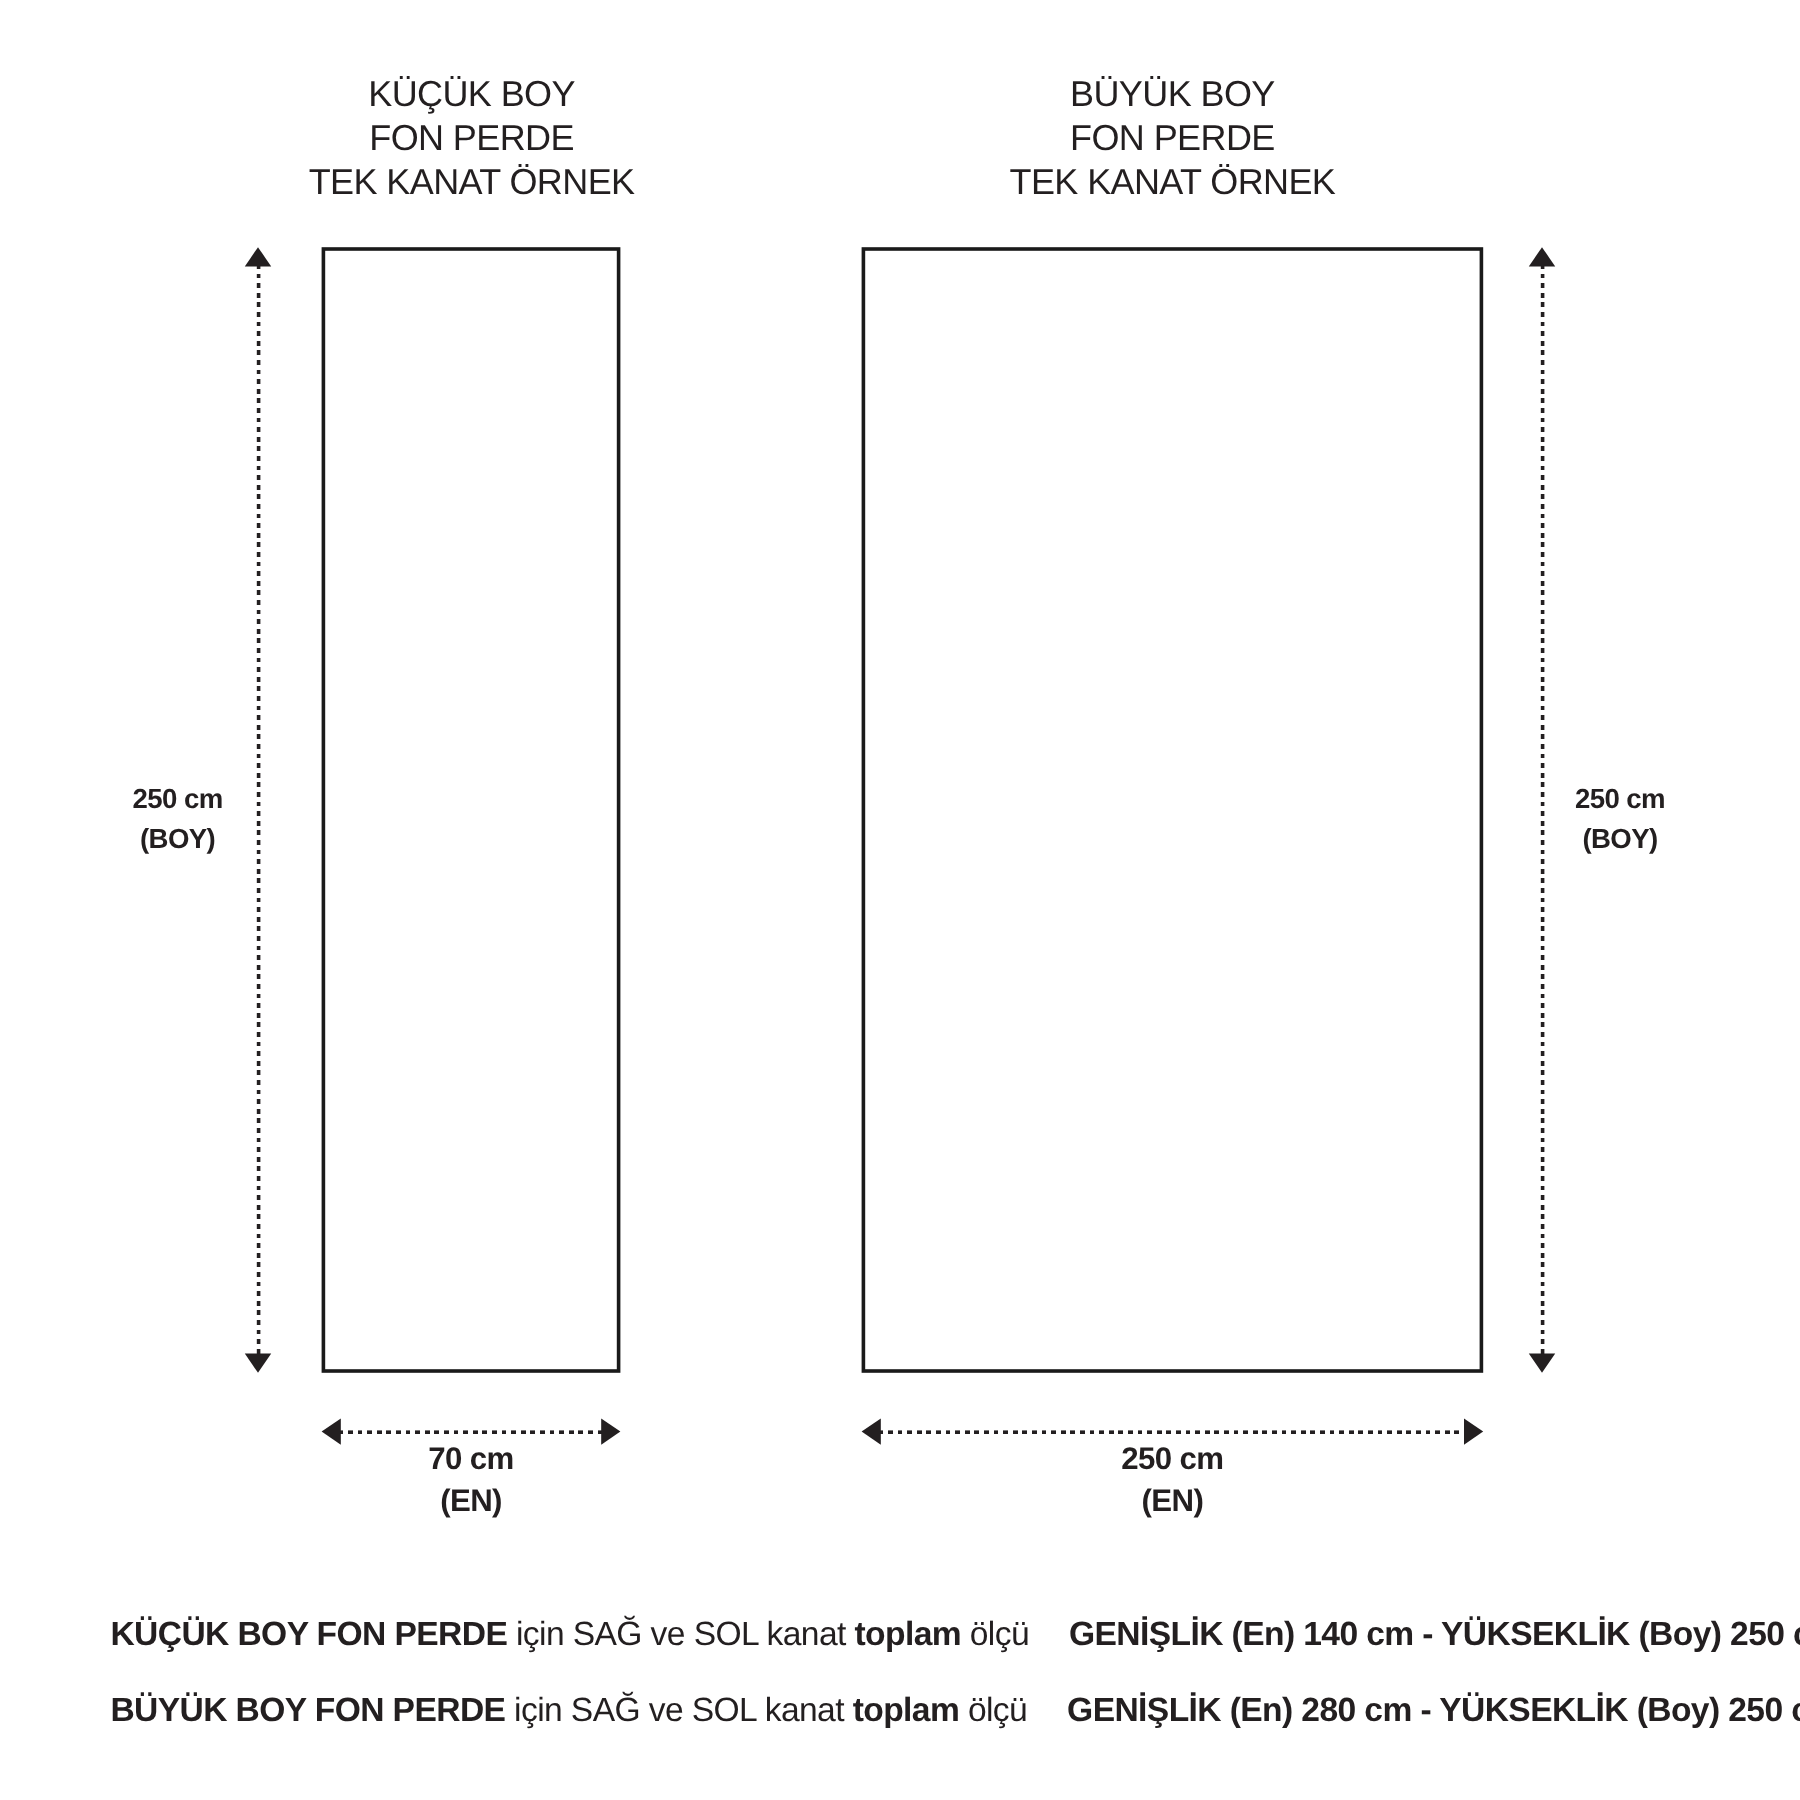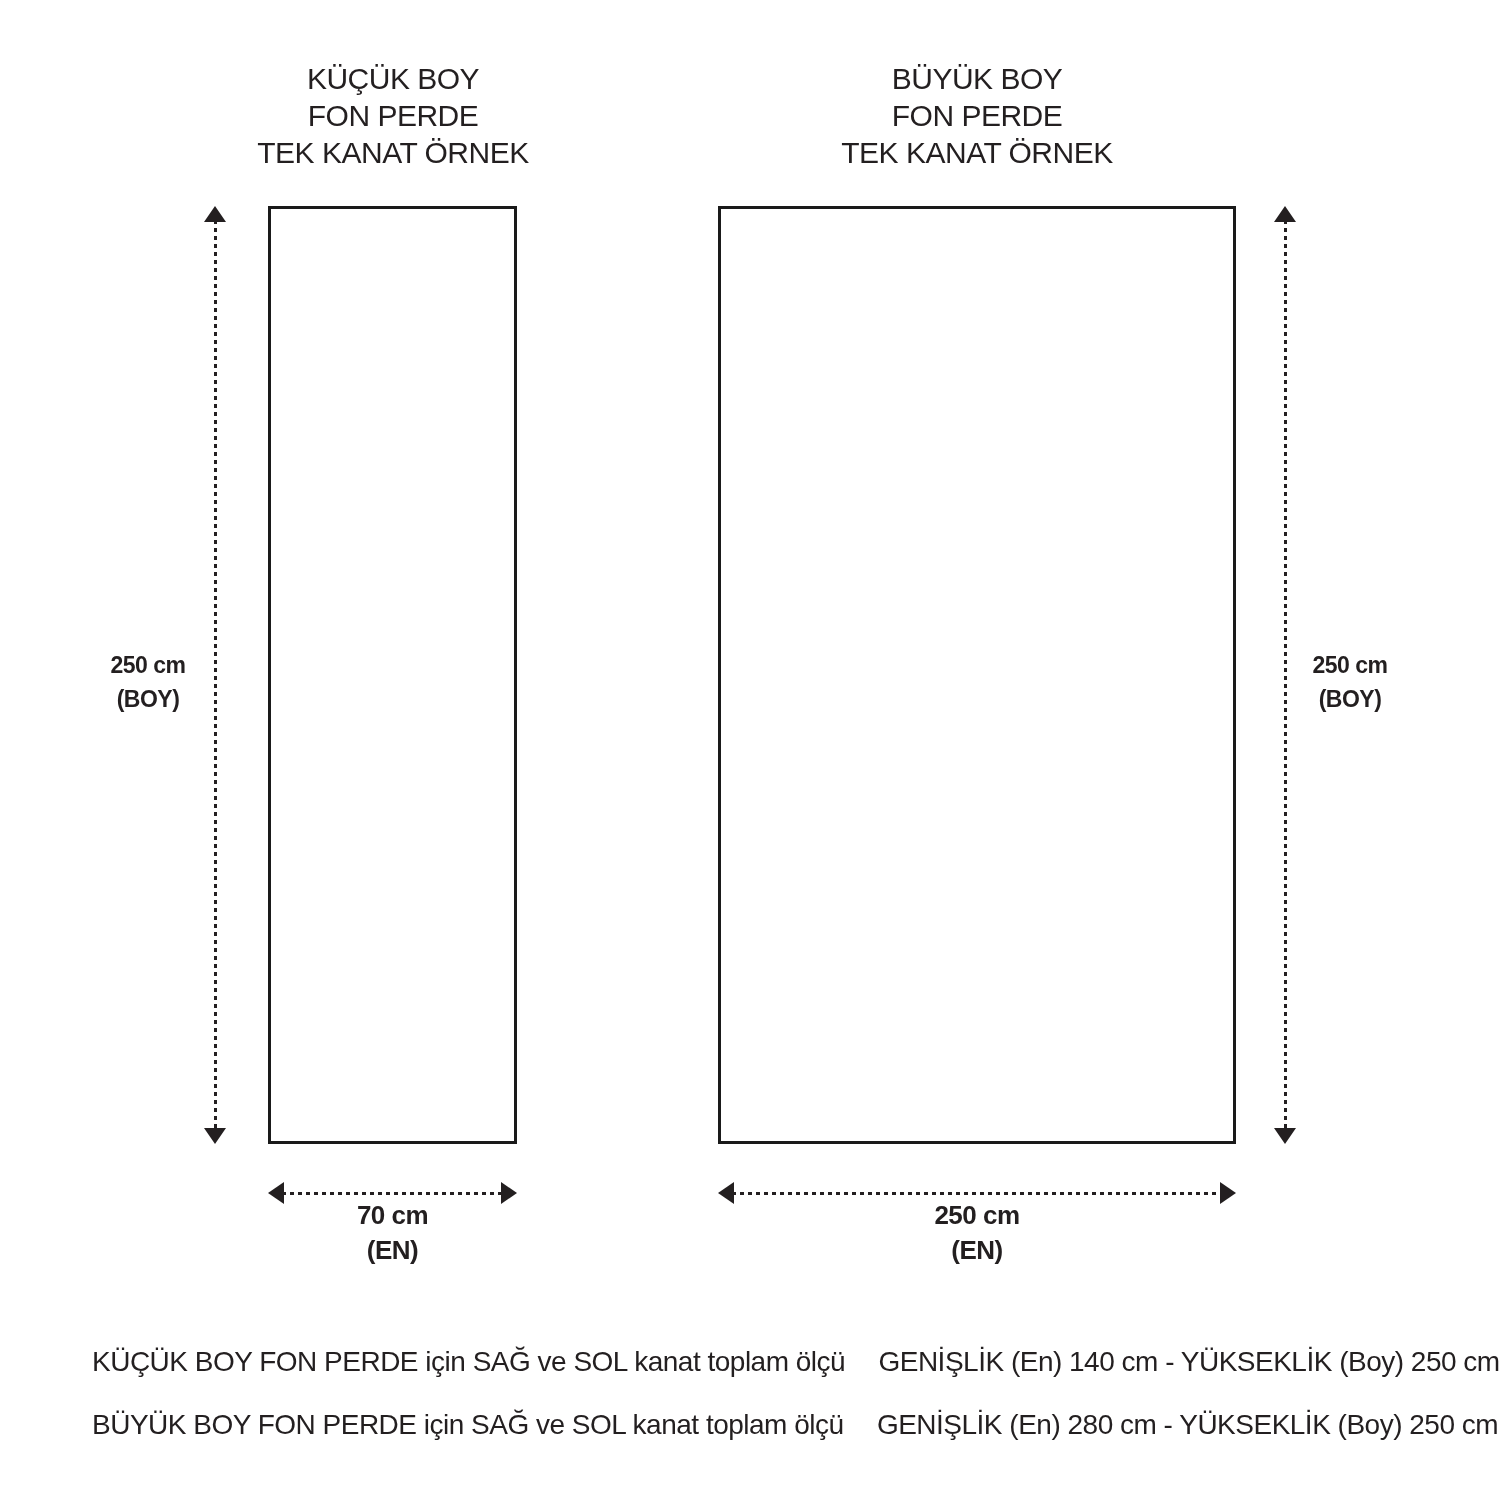--- a/index.html
+++ b/index.html
@@ -67,21 +67,21 @@
   }
   .width-label.small{left:268px;width:249px;}
   .width-label.large{left:718px;width:518px;}
 
   .footnote{
     position:absolute;left:92px;
     font-size:28px;letter-spacing:-0.5px;white-space:nowrap;
   }
   .footnote.first{top:1346px;}
   .footnote.second{top:1409px;}
-  .footnote .b{font-weight:400;}
+  .footnote .b{font-weight:700;}
   .footnote .gap{margin-left:26px;}
 </style>
 </head>
 <body>
 
 <div id="canvas">
 
   <div class="panel-title small">
     <div>KÜÇÜK BOY</div>
     <div>FON PERDE</div>

